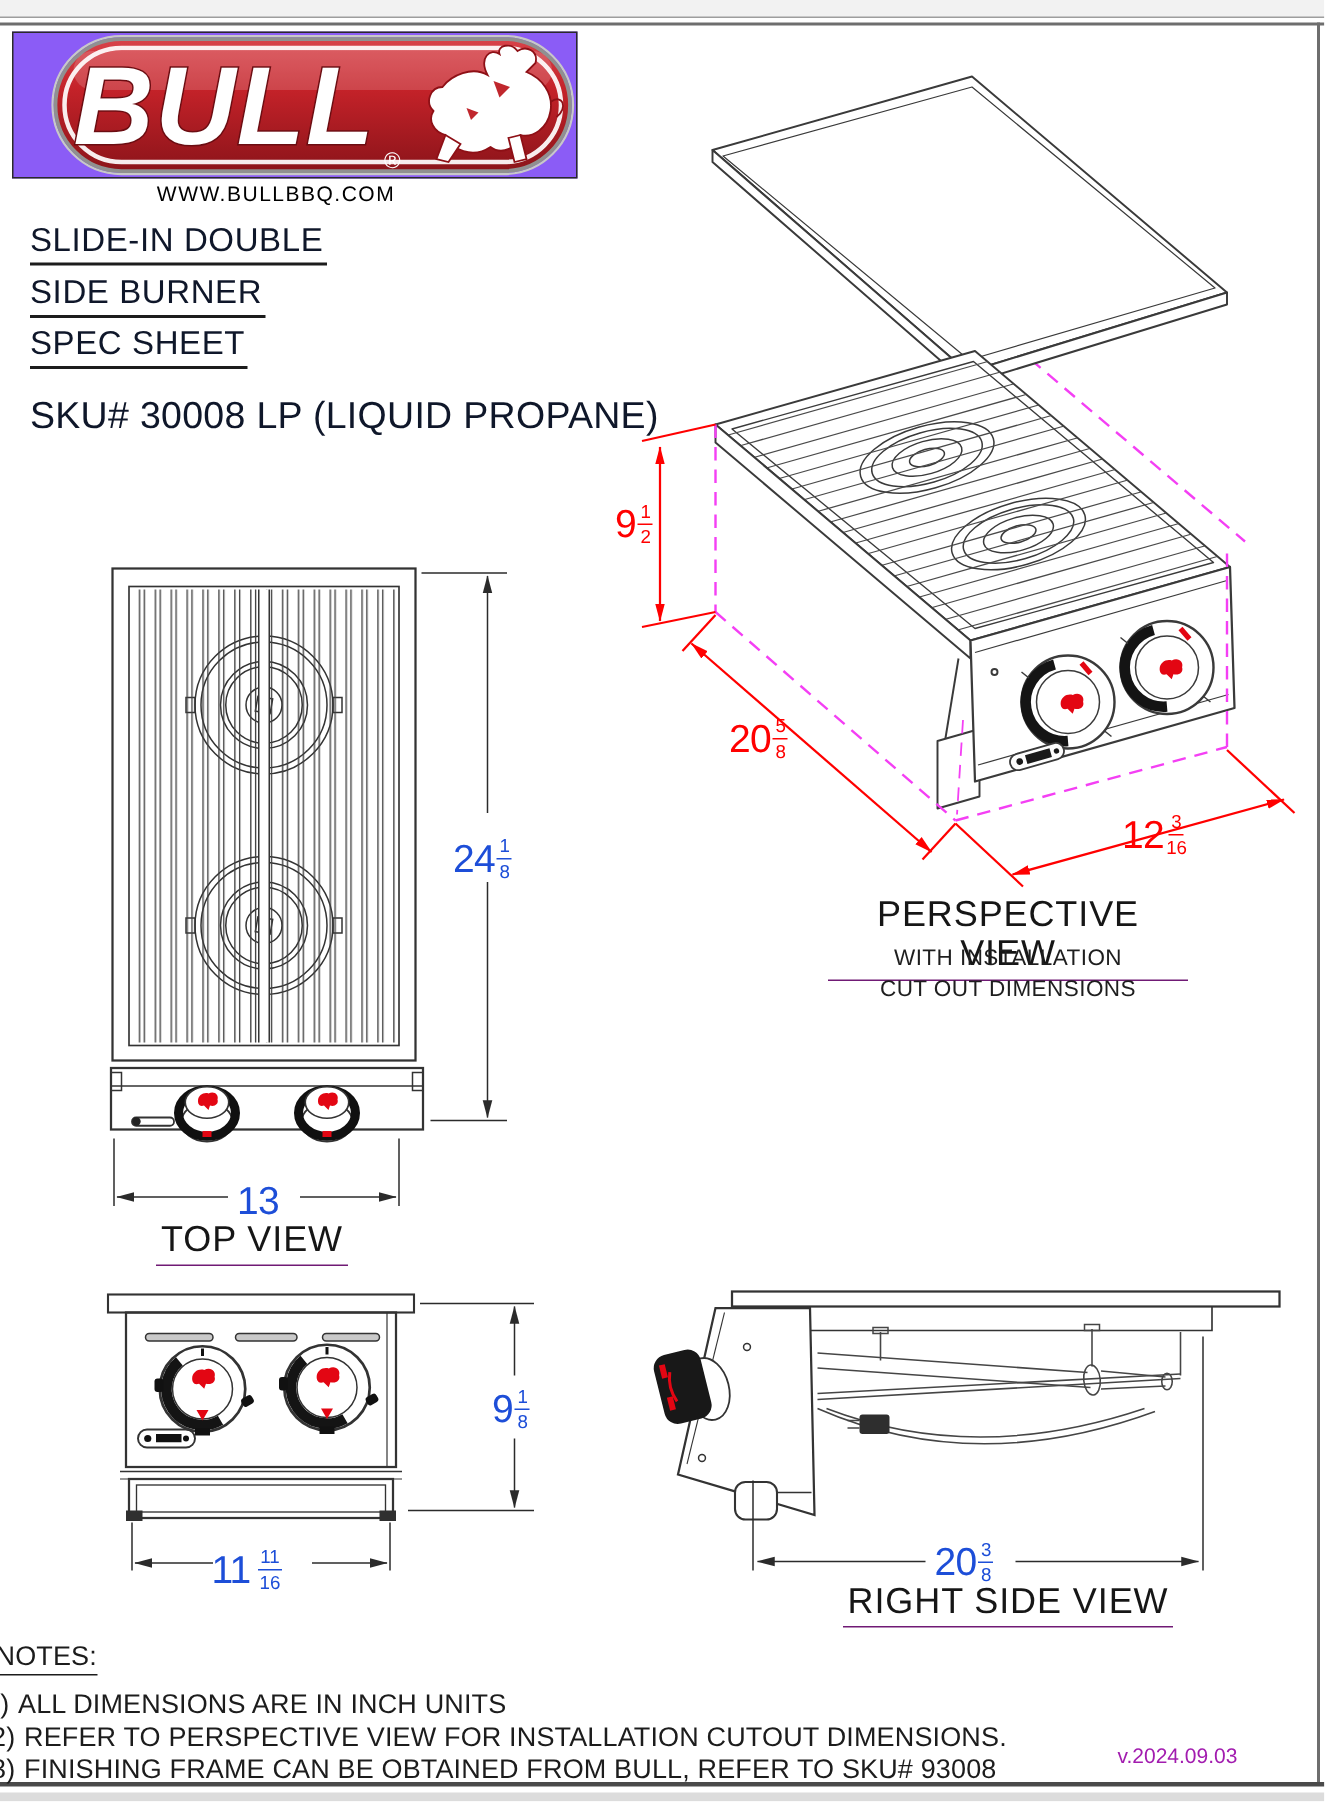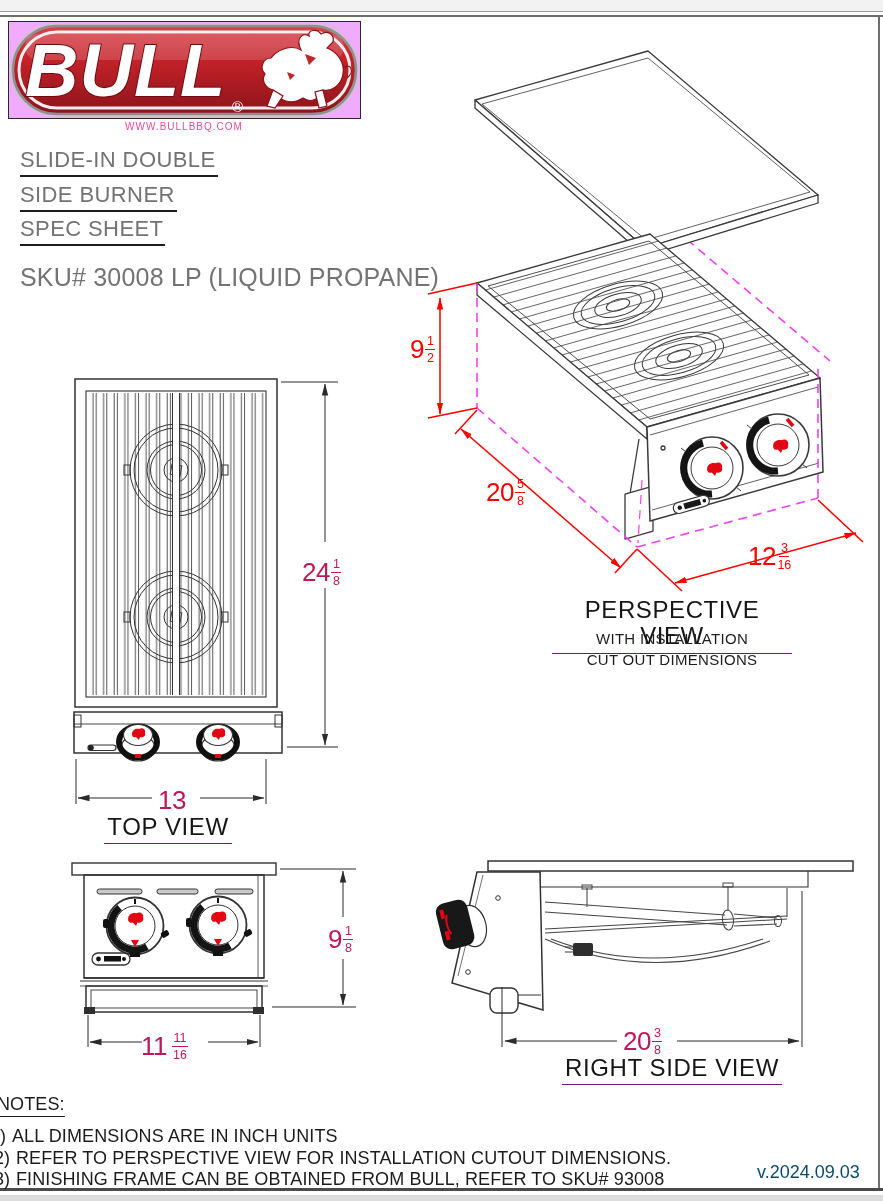--- a/index.html
+++ b/index.html
@@ -7,41 +7,41 @@
          font-family:"Liberation Sans",sans-serif;color:#161616;}
   .abs{position:absolute;}
   svg.abs{display:block;}
   
   #chrome-top{left:0;top:0;width:883px;height:11px;background:#f2f2f2;border-bottom:1.5px solid #9e9e9e;}
   #frame-top{left:0;top:15px;width:883px;height:2px;background:#6e6e6e;}
   #frame-right{left:878px;top:15px;width:2px;height:1174px;background:#6e6e6e;}
   #frame-bottom{left:0;top:1188px;width:883px;height:2.5px;background:#4a4a4a;}
   #chrome-bottom{left:0;top:1195px;width:883px;height:6px;background:#dcdcdc;}
   
-  #logo-box{left:8px;top:21px;width:351px;height:96px;border:1.2px solid #2a2a2a;background:#f0abfc;}
-  #website{left:8px;top:121px;width:352px;text-align:center;font-size:10px;letter-spacing:1px;color:#ec4899;}
-  #titles{left:20px;top:147px;font-size:22px;letter-spacing:0.4px;color:#737373;}
+  #logo-box{left:8px;top:21px;width:351px;height:96px;border:1.2px solid #2a2a2a;background:#8b5cf6;padding-left:24px;}
+  #website{left:8px;top:121px;width:352px;text-align:center;font-size:14px;letter-spacing:1px;color:#000000;}
+  #titles{left:20px;top:147px;font-size:22px;letter-spacing:0.4px;color:#0f172a;}
   #titles .tl{display:table;border-bottom:2px solid #1c1c1c;padding:0 2px 2px 0;margin-bottom:4.5px;}
   #titles .sku{font-size:25px;margin-top:17px;letter-spacing:0.2px;}
   
   .cap{position:absolute;text-align:center;color:#161616;font-size:24px;letter-spacing:0.6px;line-height:1.1;}
   .cap .u{display:inline-block;border-bottom:1px solid #701a75;padding:0 3px 3px;}
   .sub{position:absolute;text-align:center;color:#1e1e1e;font-size:15px;letter-spacing:0.3px;}
   
-  .dim{position:absolute;display:flex;align-items:center;color:#be185d;line-height:1;}
+  .dim{position:absolute;display:flex;align-items:center;color:#1d4ed8;line-height:1;}
   .dim .w{font-size:26px;letter-spacing:-0.5px;}
   .dim .fr{display:flex;flex-direction:column;align-items:center;font-size:12.5px;margin-left:1.5px;line-height:1.12;font-weight:normal;}
   .dim .fr .n{border-bottom:1.4px solid currentColor;padding:0 1.5px 1px;}
   .dim .fr .d{padding-top:0.5px;}
   .dim.red{color:#ff0000;}
   
   .noteline{position:absolute;font-size:18px;color:#1c1c1c;white-space:nowrap;letter-spacing:0.1px;}
   #notes-heading{border-bottom:1.8px solid #1c1c1c;padding-bottom:2px;}
   .noteline .mk{display:inline-block;width:22px;}
-  #version{position:absolute;font-size:18px;color:#0c4a6e;margin-left:12px;}
+  #version{position:absolute;font-size:14px;color:#a21caf;}
 </style>
 </head>
 <body>
 
 <svg width="0" height="0" style="position:absolute" aria-hidden="true">
   <defs>
     <path id="bullm" d="M-6,0 C-6,-4 -2,-6 1,-5 C5,-7 8,-4 7,-1 C8,2 5,4 2,3 L1,6 L-2,3 C-5,4 -6,2 -6,0 Z"></path>
   </defs>
 </svg>
 

